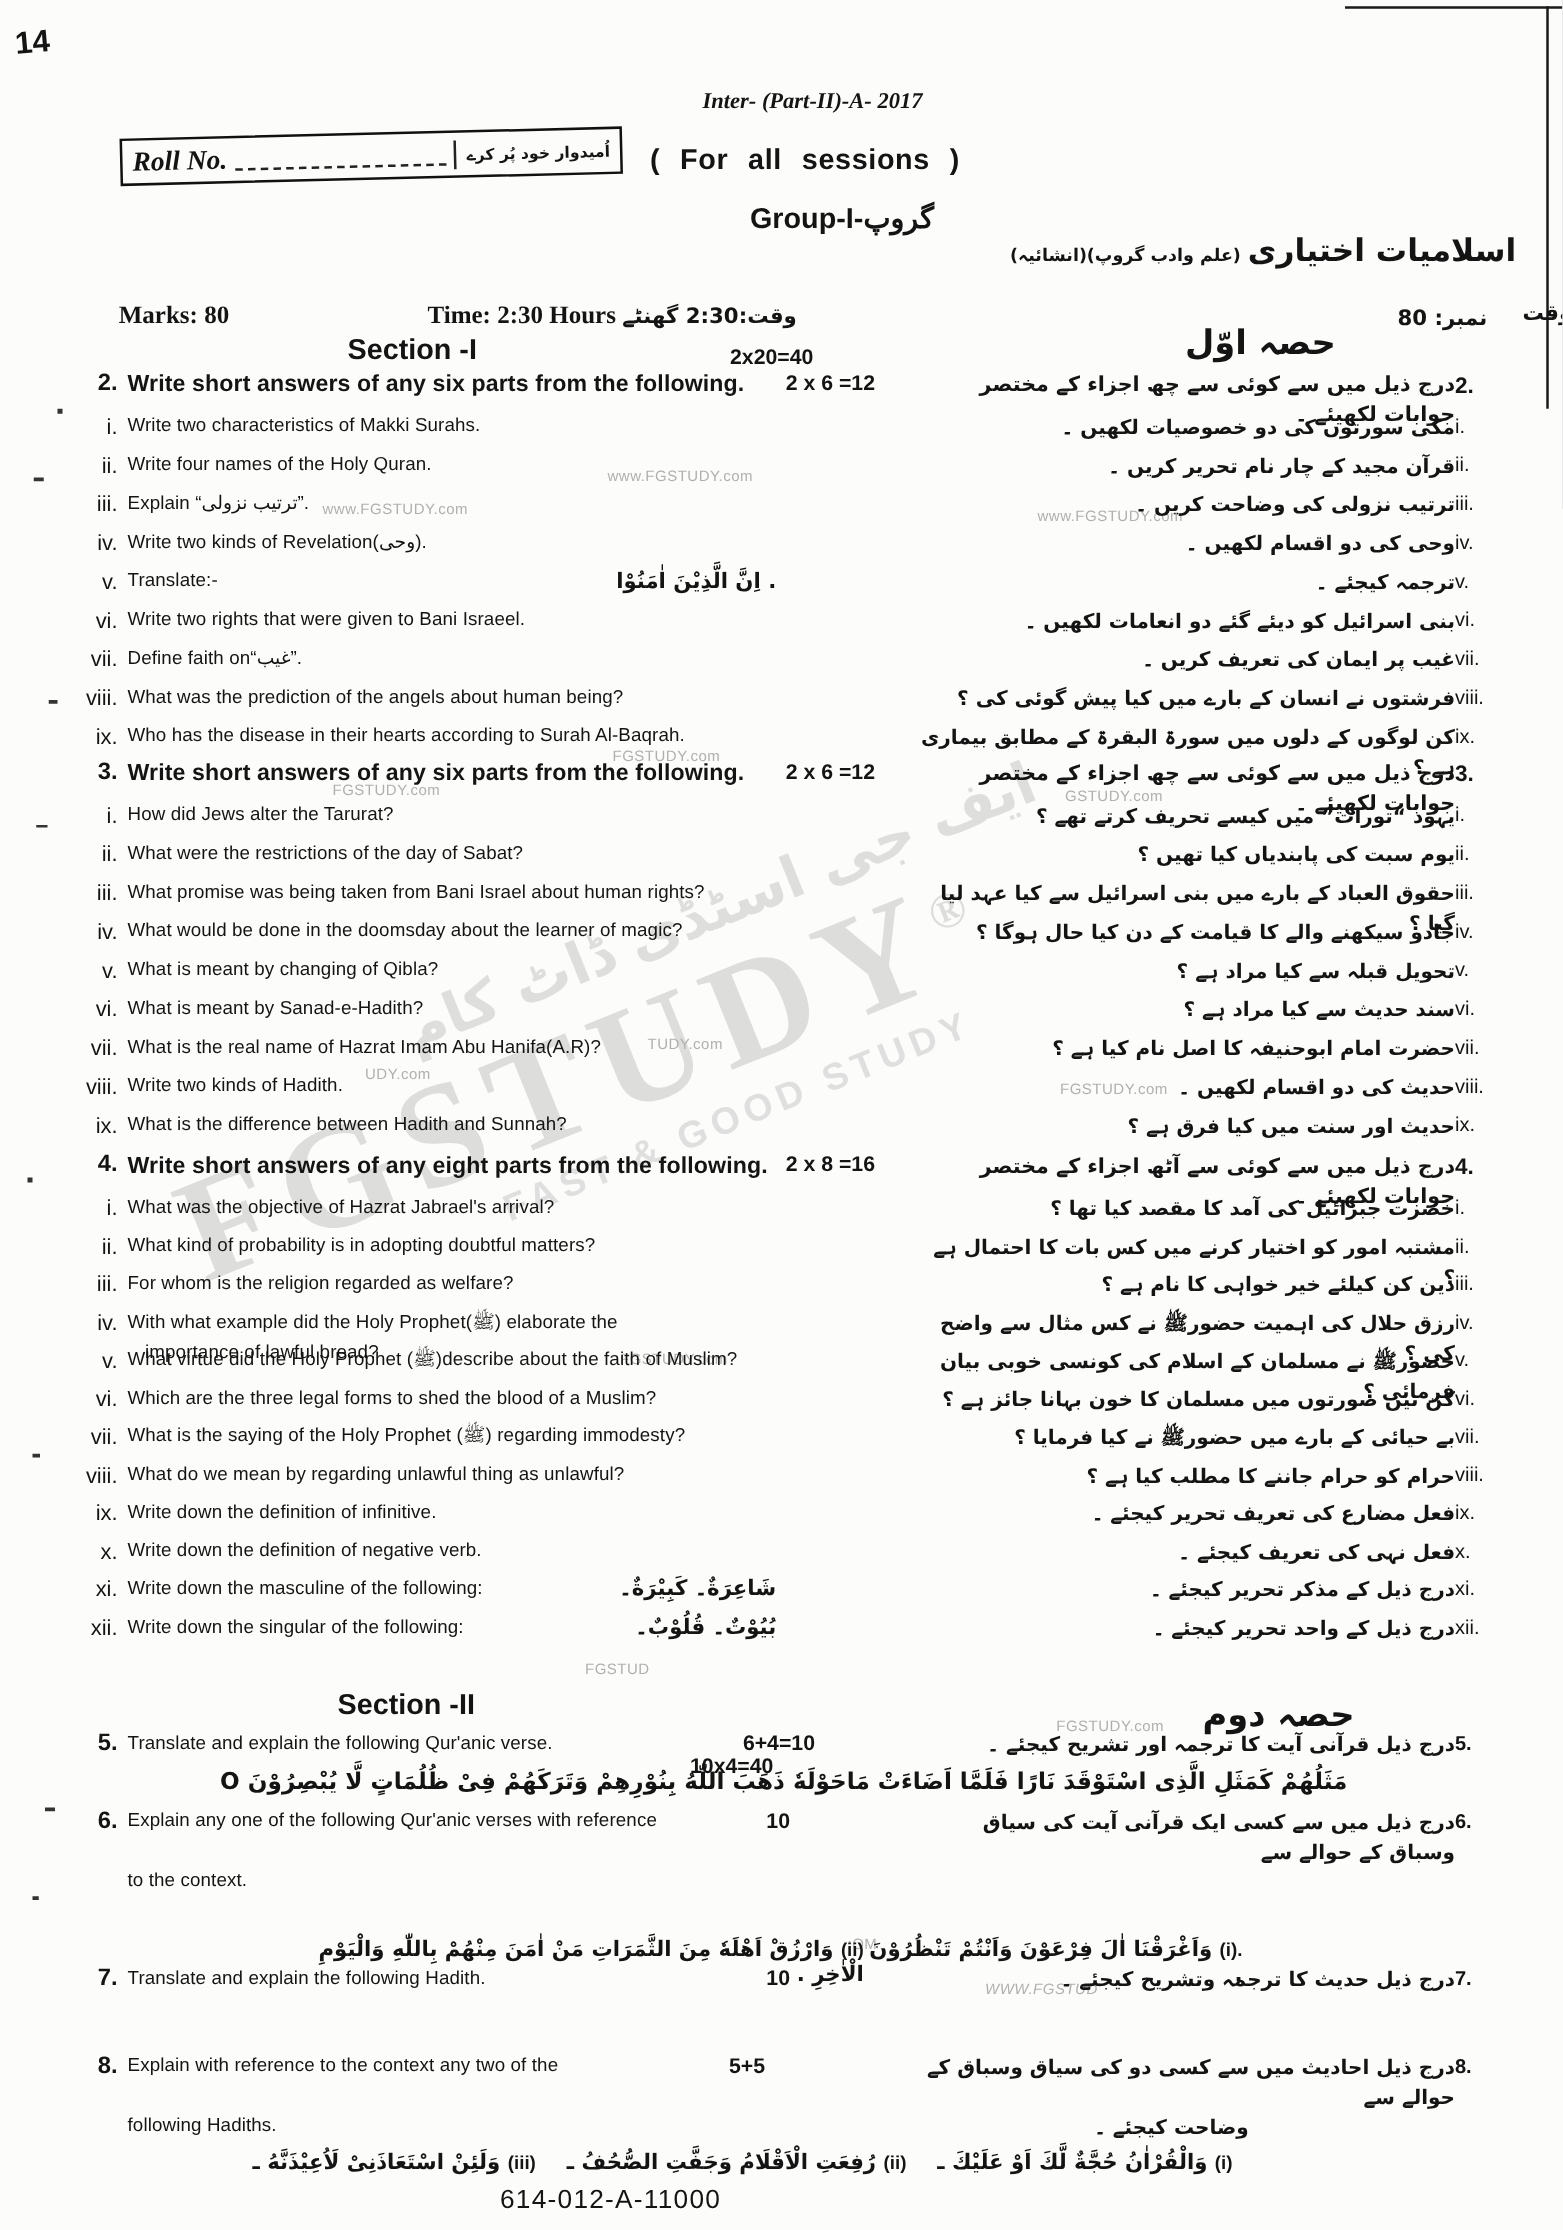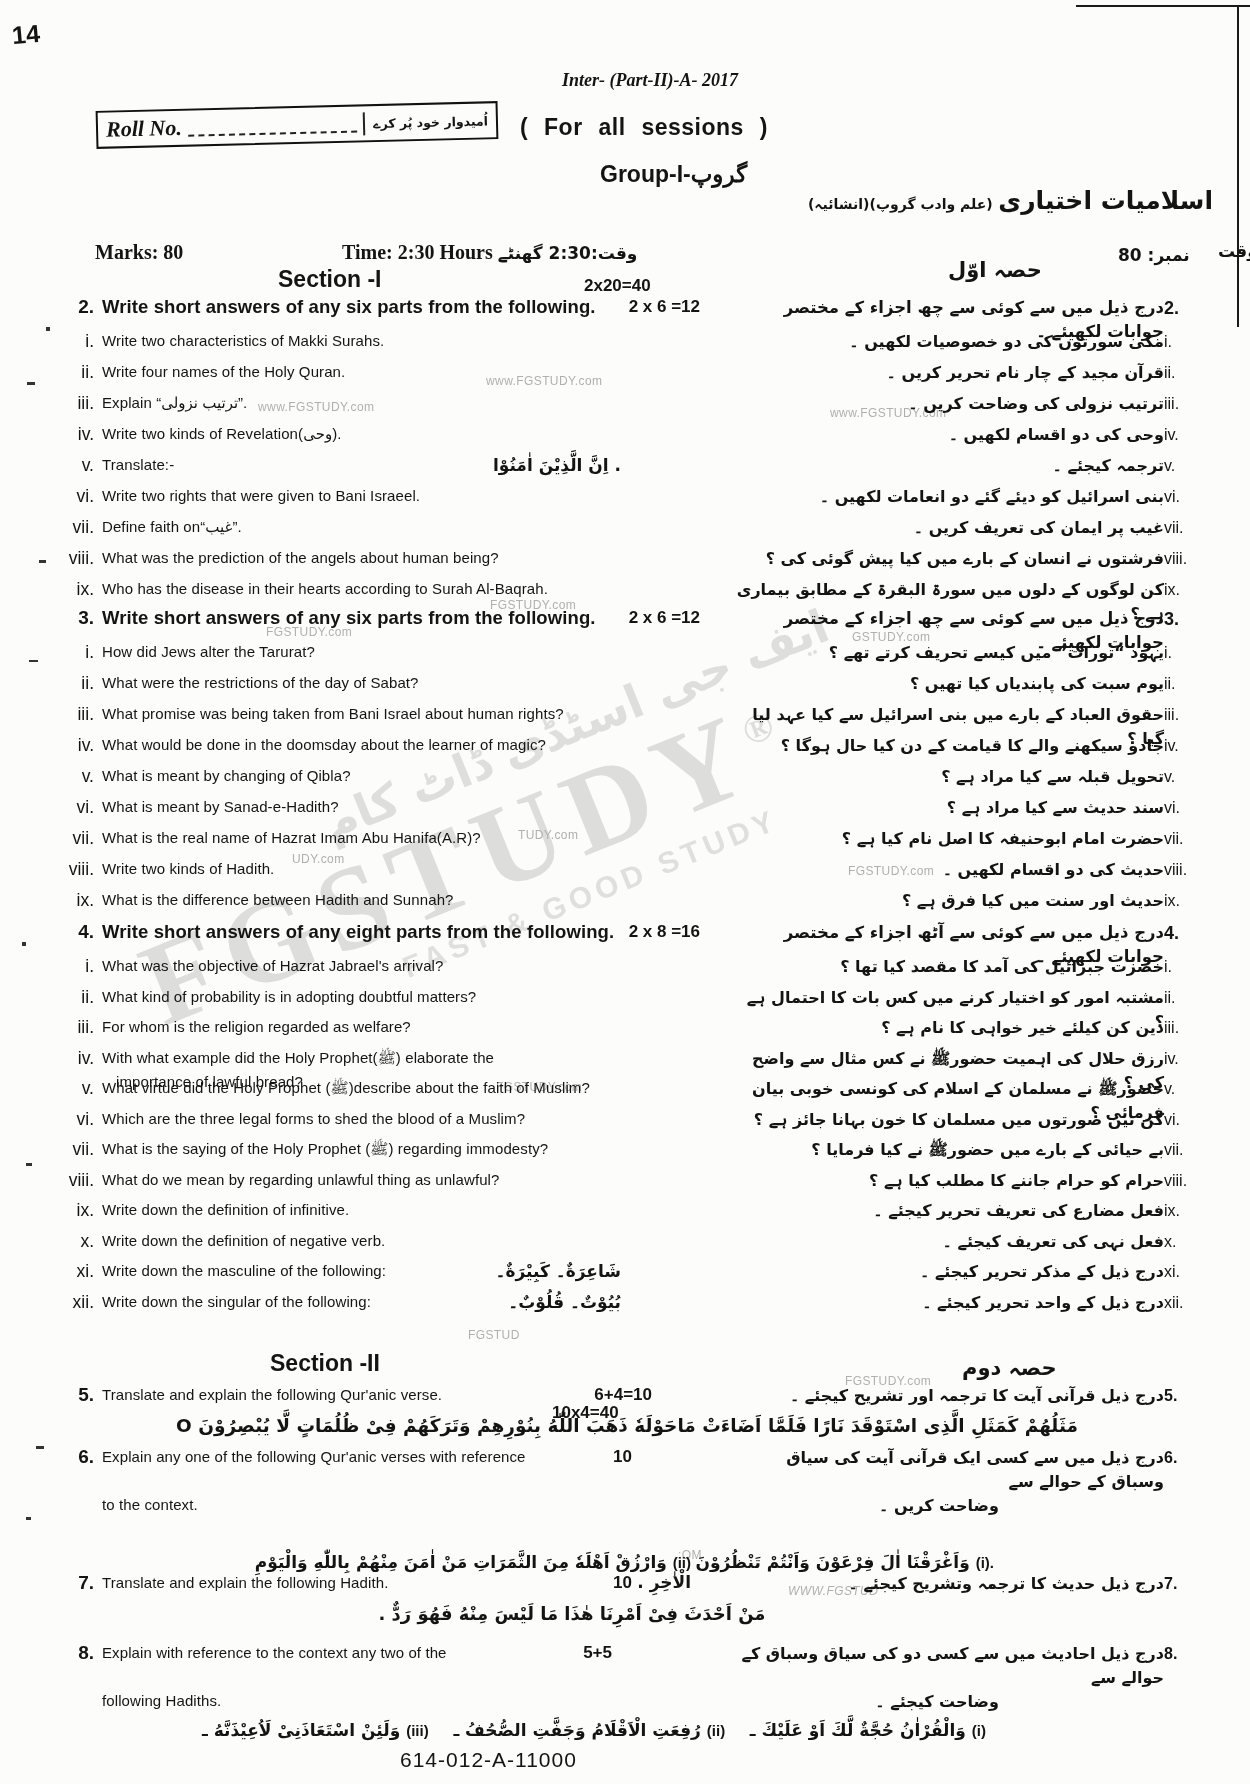--- a/index.html
+++ b/index.html
@@ -27,21 +27,21 @@
   #subject-ur{right:37px;top:186px;direction:rtl;margin-left:48px;}
   #subject-ur .subj-ur-main{font-size:25px;font-weight:700;}
   #subject-ur .subj-ur-detail{font-size:14px;font-weight:700;}
   #marks-en{left:95px;top:241px;font-family:"Liberation Serif",serif;font-weight:700;font-size:20px;}
   #time-group{left:342px;top:241px;font-family:"Liberation Serif",serif;font-weight:700;font-size:20px;}
   #time-group .time-ur{font-size:17px;}
   #marks-ur{left:1118px;top:245px;font-size:17px;direction:rtl;}
   #time-edge{left:1218px;top:241px;font-size:17px;}
   .sec-en{font-size:23px;font-weight:700;}
   .sec-marks{font-size:17px;font-weight:700;}
-  .sec-ur{font-size:21px;}
+  .sec-ur{font-size:27px;}
   #sec1-en{left:278px;top:266px;}  #sec1-marks{left:584px;top:276px;}  #sec1-ur{left:948px;top:258px;}
   #sec2-en{left:270px;top:1350px;} #sec2-marks{left:552px;top:1360px;margin-top:43px;} #sec2-ur{left:962px;top:1356px;}
   #footer-code{left:400px;top:1748px;font-size:21px;letter-spacing:1px;}
 
   
   .qblock{position:absolute;left:60px;right:56px;z-index:2;}
   #q2{top:296px;} #q3{top:607px;} #q4{top:921px;}
   #q5{top:1384px;} #q6{top:1446px;} #q7{top:1572px;} #q8{top:1642px;}
   .row{display:flex;align-items:flex-start;}
   #q2 .row{height:31px;} #q3 .row{height:31px;} #q4 .row{height:30.5px;}
@@ -587,23 +587,20 @@
       <div class="urcol">
         <span class="urnum qnum">6.</span>
         <span class="urtext ur">درج ذیل میں سے کسی ایک قرآنی آیت کی سیاق وسباق کے حوالے سے</span>
       </div>
     </div>
     <div class="row">
       <div class="encol">
         <span class="num"></span>
         <div class="entext">to the context.</div>
       </div>
-      <div class="urcol">
-        <span class="urtext ur ur-indent">وضاحت کریں ۔</span>
-      </div>
     </div>
     <div class="verses ar">
 
         <span class="verse-item"><span class="vnum">(i).</span> <span class="ar">وَاَغْرَقْنَا اٰلَ فِرْعَوْنَ وَاَنْتُمْ تَنْظُرُوْنَ .</span></span>
 
         <span class="verse-item"><span class="vnum">(ii)</span> <span class="ar">وَارْزُقْ اَهْلَهٗ مِنَ الثَّمَرَاتِ مَنْ اٰمَنَ مِنْهُمْ بِاللّٰهِ وَالْيَوْمِ الْاٰخِرِ .</span></span>
       </div>
   </div>
 
   <div class="qblock" id="q7">
@@ -611,21 +608,20 @@
       <div class="encol">
         <span class="num qnum">7.</span>
         <div class="entext">Translate and explain the following Hadith.</div>
         <span class="marks">10</span>
       </div>
       <div class="urcol">
         <span class="urnum qnum">7.</span>
         <span class="urtext ur">درج ذیل حدیث کا ترجمہ وتشریح کیجئے ۔</span>
       </div>
     </div>
-    <div class="arline ar" dir="rtl">مَنْ اَحْدَثَ فِیْ اَمْرِنَا هٰذَا مَا لَيْسَ مِنْهُ فَهُوَ رَدٌّ .</div>
   </div>
 
   <div class="qblock" id="q8">
     <div class="row">
       <div class="encol">
         <span class="num qnum">8.</span>
         <div class="entext">Explain with reference to the context any two of the</div>
         <span class="marks">5+5</span>
       </div>
       <div class="urcol">

